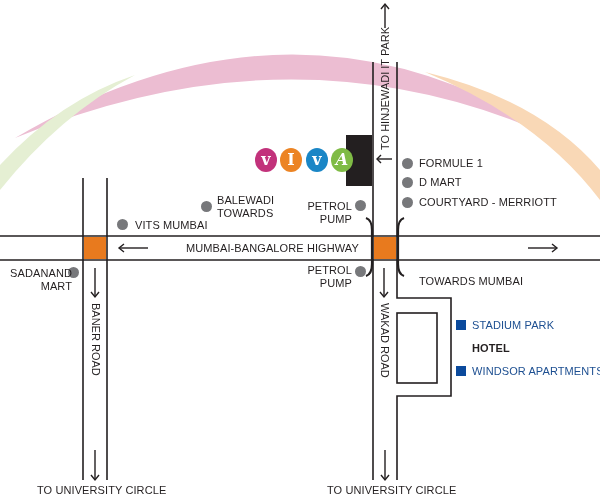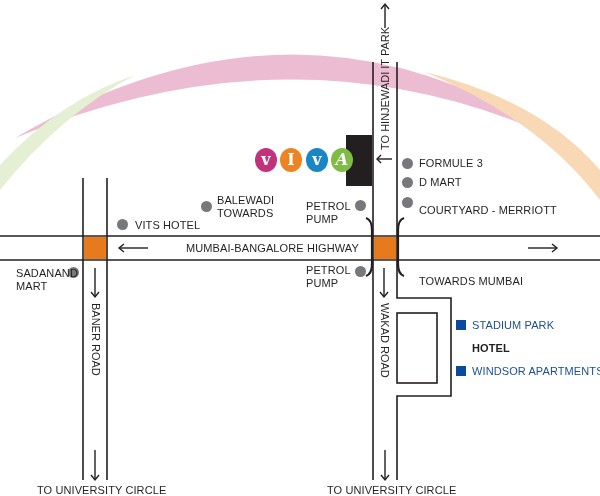--- a/index.html
+++ b/index.html
@@ -1,20 +1,20 @@
 <!DOCTYPE html>
 <html><head>
 <meta charset="utf-8">
 <style>
   html, body { margin:0; padding:0; background:#ffffff; }
   body { width:600px; height:496px; position:relative; overflow:hidden;
          font-family:"Liberation Sans", sans-serif; color:#231f20; }
   svg.map { position:absolute; left:0; top:0; }
   .lbl { position:absolute; font-size:11px; line-height:13px; white-space:nowrap; letter-spacing:0.1px; }
-  .center { text-align:left; }
+  .center { text-align:right; }
   .blue { color:#1d4f91; }
   .bold { font-weight:bold; }
   .vert { position:absolute; font-size:11px; white-space:nowrap; transform-origin:left top; }
   .vert-up { transform:rotate(-90deg); }
   .vert-down { transform:rotate(90deg); }
   .dot { position:absolute; width:11px; height:11px; border-radius:50%; background:#77787b; }
   .sq { position:absolute; width:10px; height:10px; background:#0b4a9c; }
   .viva-c { position:absolute; width:22px; height:24px; border-radius:50%;
             color:#fff; font-family:"DejaVu Serif", serif; font-weight:bold; font-size:16px;
             line-height:24px; text-align:center; }
@@ -104,52 +104,52 @@
 
 <div class="lbl" style="left:157px;top:242px;padding-left:29px;">MUMBAI-BANGALORE HIGHWAY</div>
 <div class="lbl" style="left:419px;top:242px;margin-top:33px;">TOWARDS MUMBAI</div>
 <div class="vert vert-up" style="left:379px;top:150px;">TO HINJEWADI IT PARK</div>
 <div class="vert vert-down" style="left:102px;top:303px;">BANER ROAD</div>
 <div class="vert vert-down" style="left:391px;top:303px;">WAKAD ROAD</div>
 <div class="lbl" style="left:37px;top:484px;">TO UNIVERSITY CIRCLE</div>
 <div class="lbl" style="left:327px;top:484px;">TO UNIVERSITY CIRCLE</div>
 
 <div class="dot" style="left:117px;top:219px;"></div>
-<div class="lbl" style="left:135px;top:219px;">VITS HOTEL</div>
+<div class="lbl" style="left:135px;top:219px;">VITS MUMBAI</div>
 
 <div class="dot" style="left:201px;top:201px;"></div>
 <div class="lbl center" style="left:217px;top:194px;width:56px;">
   <div>BALEWADI</div>
   <div>TOWARDS</div>
 </div>
 
 <div class="dot" style="left:68px;top:267px;"></div>
-<div class="lbl center" style="left:16px;top:267px;width:64px;">
+<div class="lbl center" style="left:0px;top:267px;width:64px;padding-left:8px;">
   <div>SADANAND</div>
   <div>MART</div>
 </div>
 
 <div class="dot" style="left:355px;top:200px;"></div>
 <div class="lbl center" style="left:306px;top:200px;width:46px;">
   <div>PETROL</div>
   <div>PUMP</div>
 </div>
 
 <div class="dot" style="left:355px;top:266px;"></div>
 <div class="lbl center" style="left:306px;top:264px;width:46px;">
   <div>PETROL</div>
   <div>PUMP</div>
 </div>
 
 <div class="dot" style="left:402px;top:158px;"></div>
-<div class="lbl" style="left:419px;top:157px;">FORMULE 3</div>
+<div class="lbl" style="left:419px;top:157px;">FORMULE 1</div>
 
 <div class="dot" style="left:402px;top:177px;"></div>
 <div class="lbl" style="left:419px;top:176px;">D MART</div>
 
 <div class="dot" style="left:402px;top:197px;"></div>
-<div class="lbl" style="left:419px;top:204px;">COURTYARD - MERRIOTT</div>
+<div class="lbl" style="left:419px;top:196px;">COURTYARD - MERRIOTT</div>
 
 <div class="sq" style="left:456px;top:320px;"></div>
 <div class="lbl blue" style="left:472px;top:319px;">STADIUM PARK</div>
 <div class="lbl bold" style="left:472px;top:342px;">HOTEL</div>
 <div class="sq" style="left:456px;top:366px;"></div>
 <div class="lbl blue" style="left:472px;top:365px;">WINDSOR APARTMENTS</div>
 
 </body></html>

